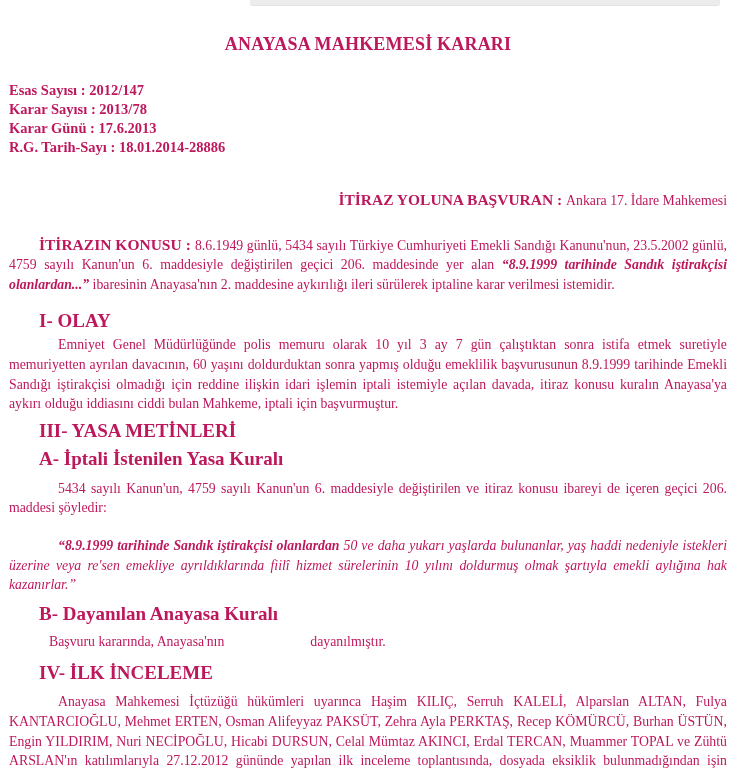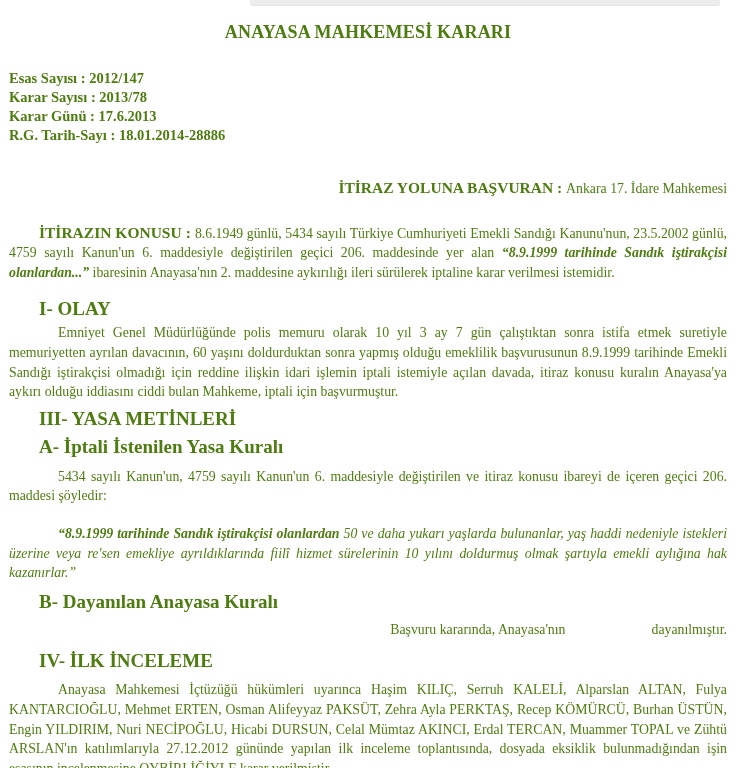--- a/index.html
+++ b/index.html
@@ -5,24 +5,24 @@
   html, body {
     margin: 0;
     padding: 0;
     background: #ffffff;
   }
   .page {
     position: relative;
     width: 736px;
     height: 768px;
     box-sizing: border-box;
-    padding: 0 9px;
+    padding: 12px 9px;
     overflow: hidden;
     background: #ffffff;
-    color: #4d7c0f;
+    color: #be185d;
     font-family: "Liberation Serif", "DejaVu Serif", serif;
   }
   .top-bar {
     position: absolute;
     top: 0;
     left: 250px;
     width: 470px;
     height: 5px;
     background: #ececec;
     border-bottom: 1px solid #e3e3e3;
@@ -62,21 +62,21 @@
   .p-basvuran   { margin-top: 33px; text-indent: 30px; text-align: right; }
   .p-konusu     { margin-top: 24px; text-indent: 30px; }
   .h-olay       { margin-top: 17px; }
   .p-olay       { margin-top: 5px; }
   .h-yasa       { margin-top: 7px; }
   .h-sub-a      { margin-top: 9px; }
   .p-yasa-intro { margin-top: 11px; }
   .p-quote      { margin-top: 18px; font-style: italic; }
   .p-quote .lead { font-weight: bold; }
   .h-sub-b      { margin-top: 9px; }
-  .p-dayanak    { margin-top: 9px; text-indent: 40px; text-align: right; }
+  .p-dayanak    { margin-top: 9px; text-indent: 40px; text-align: left; }
   .gap {
     display: inline-block;
     width: 86px;
   }
   .h-ilk        { margin-top: 12px; }
   .p-ilk        { margin-top: 10px; }
 </style>
 </head>
 <body>
 

